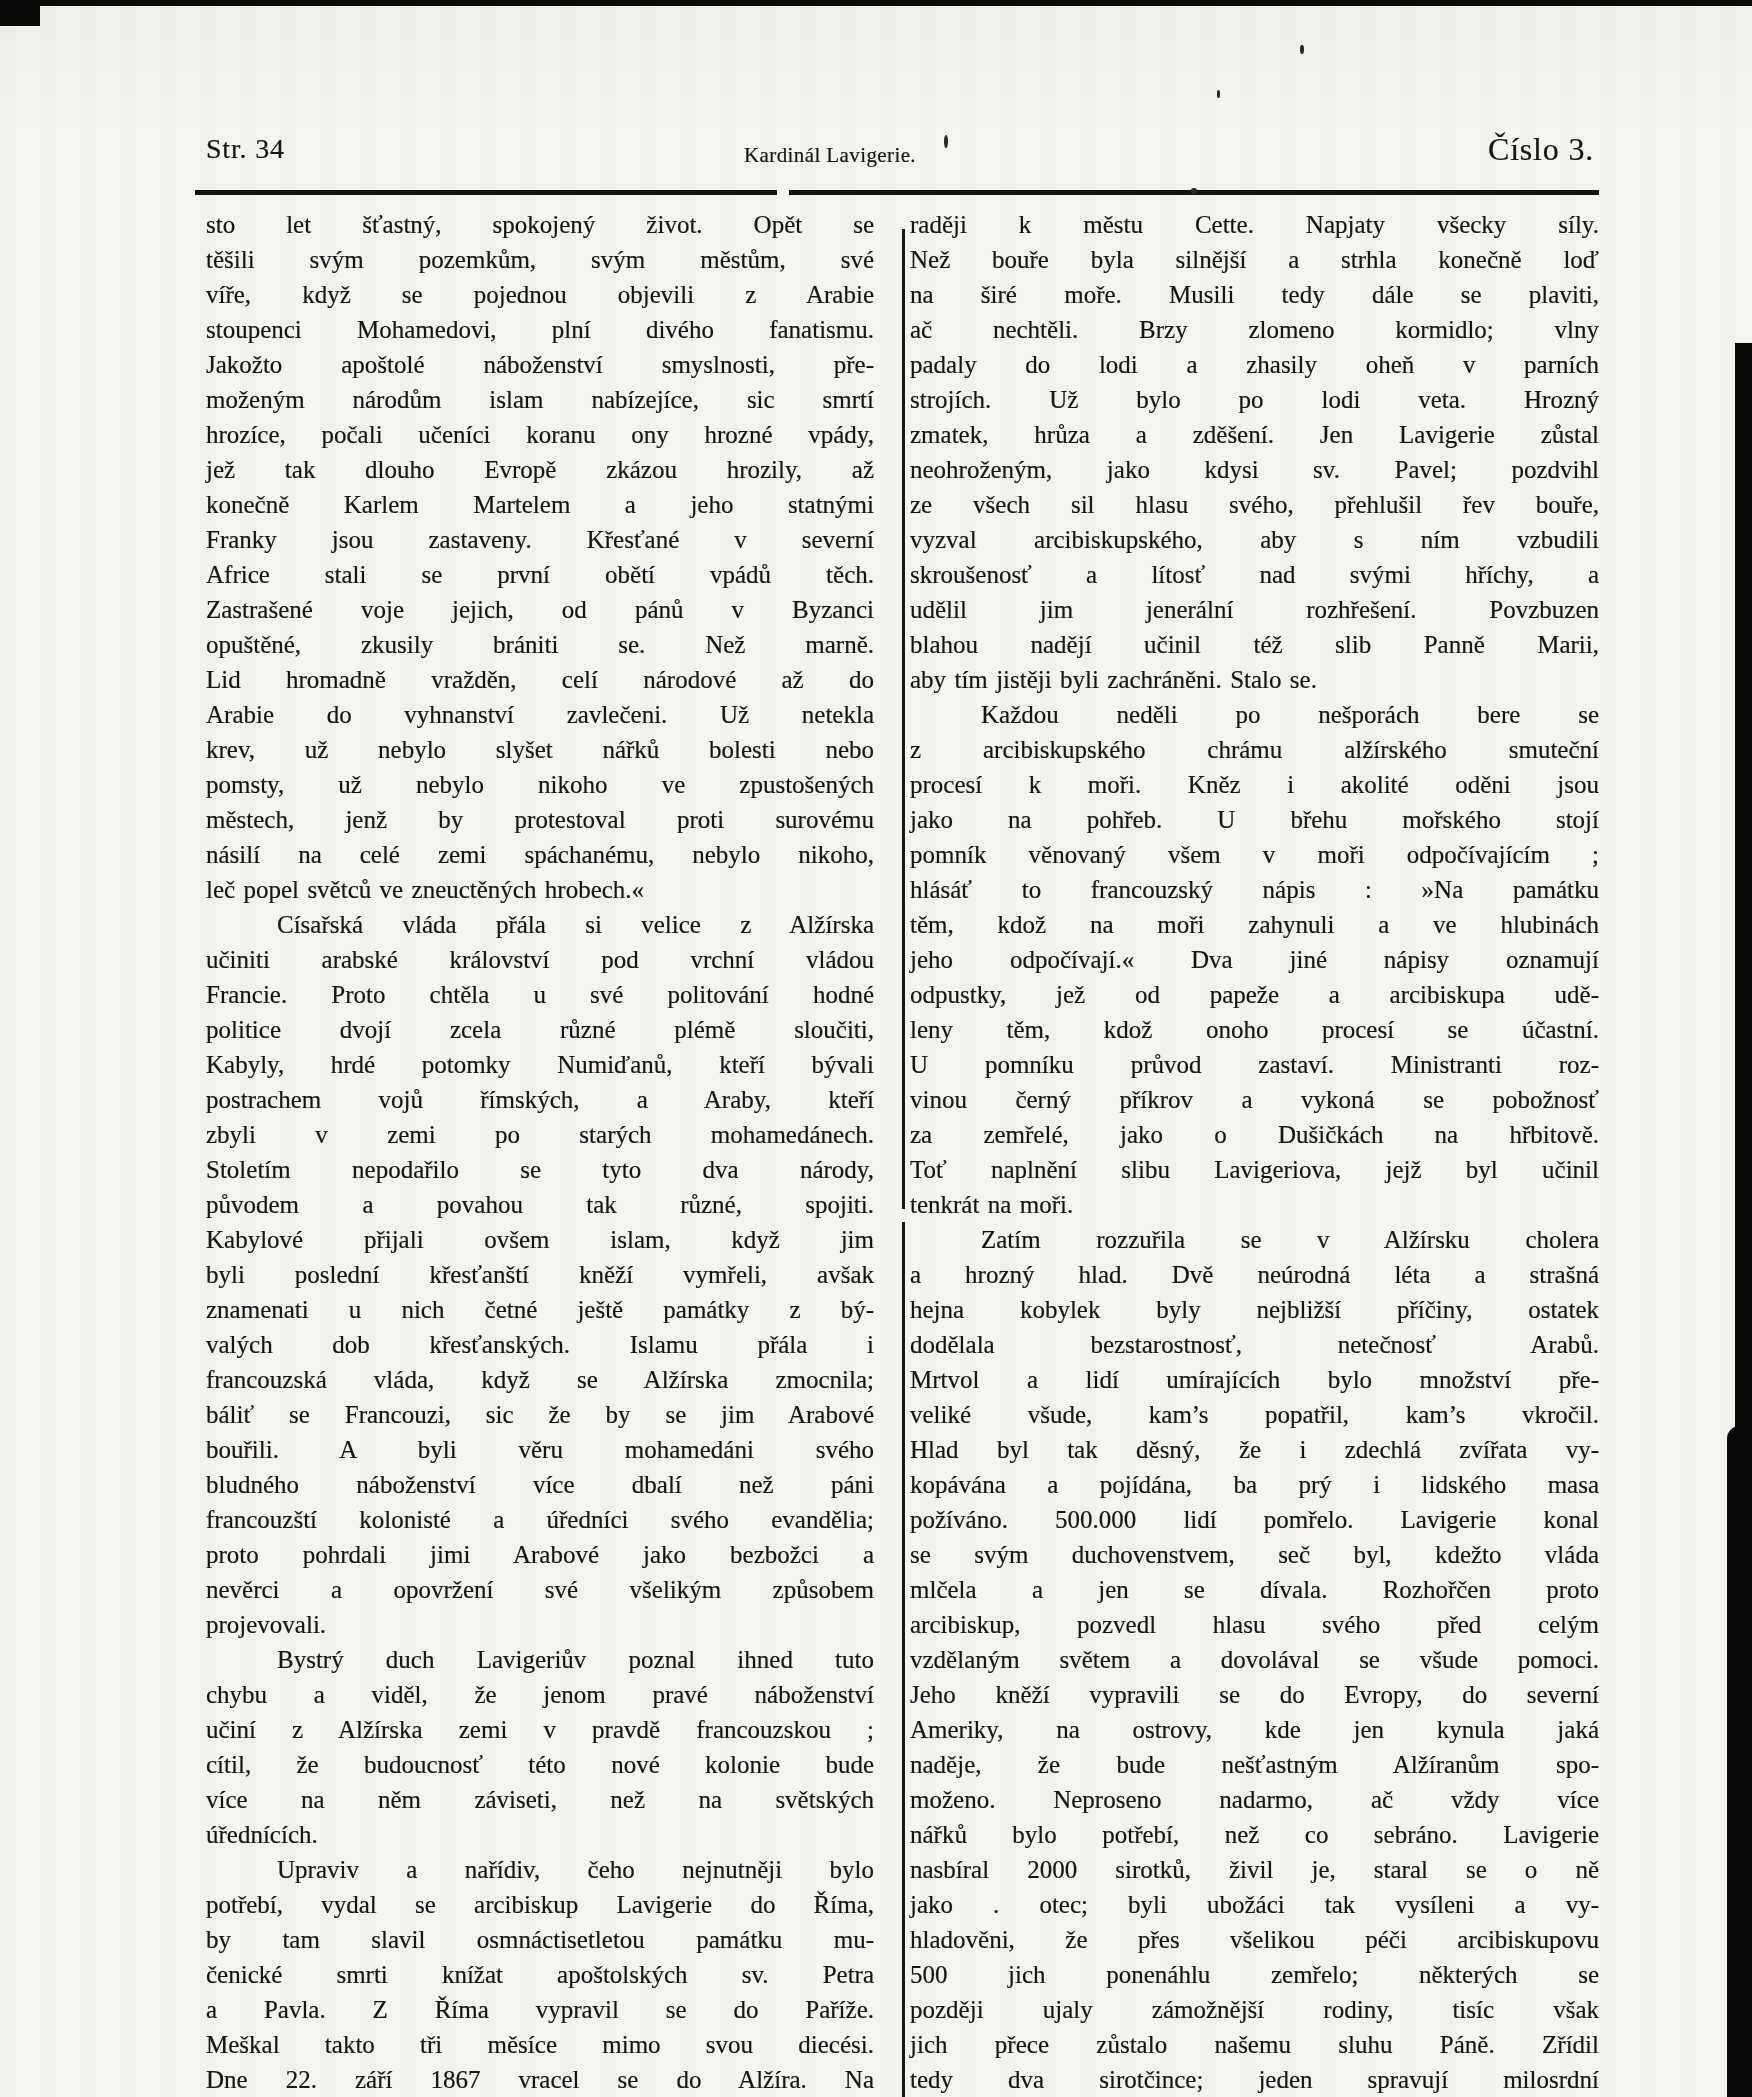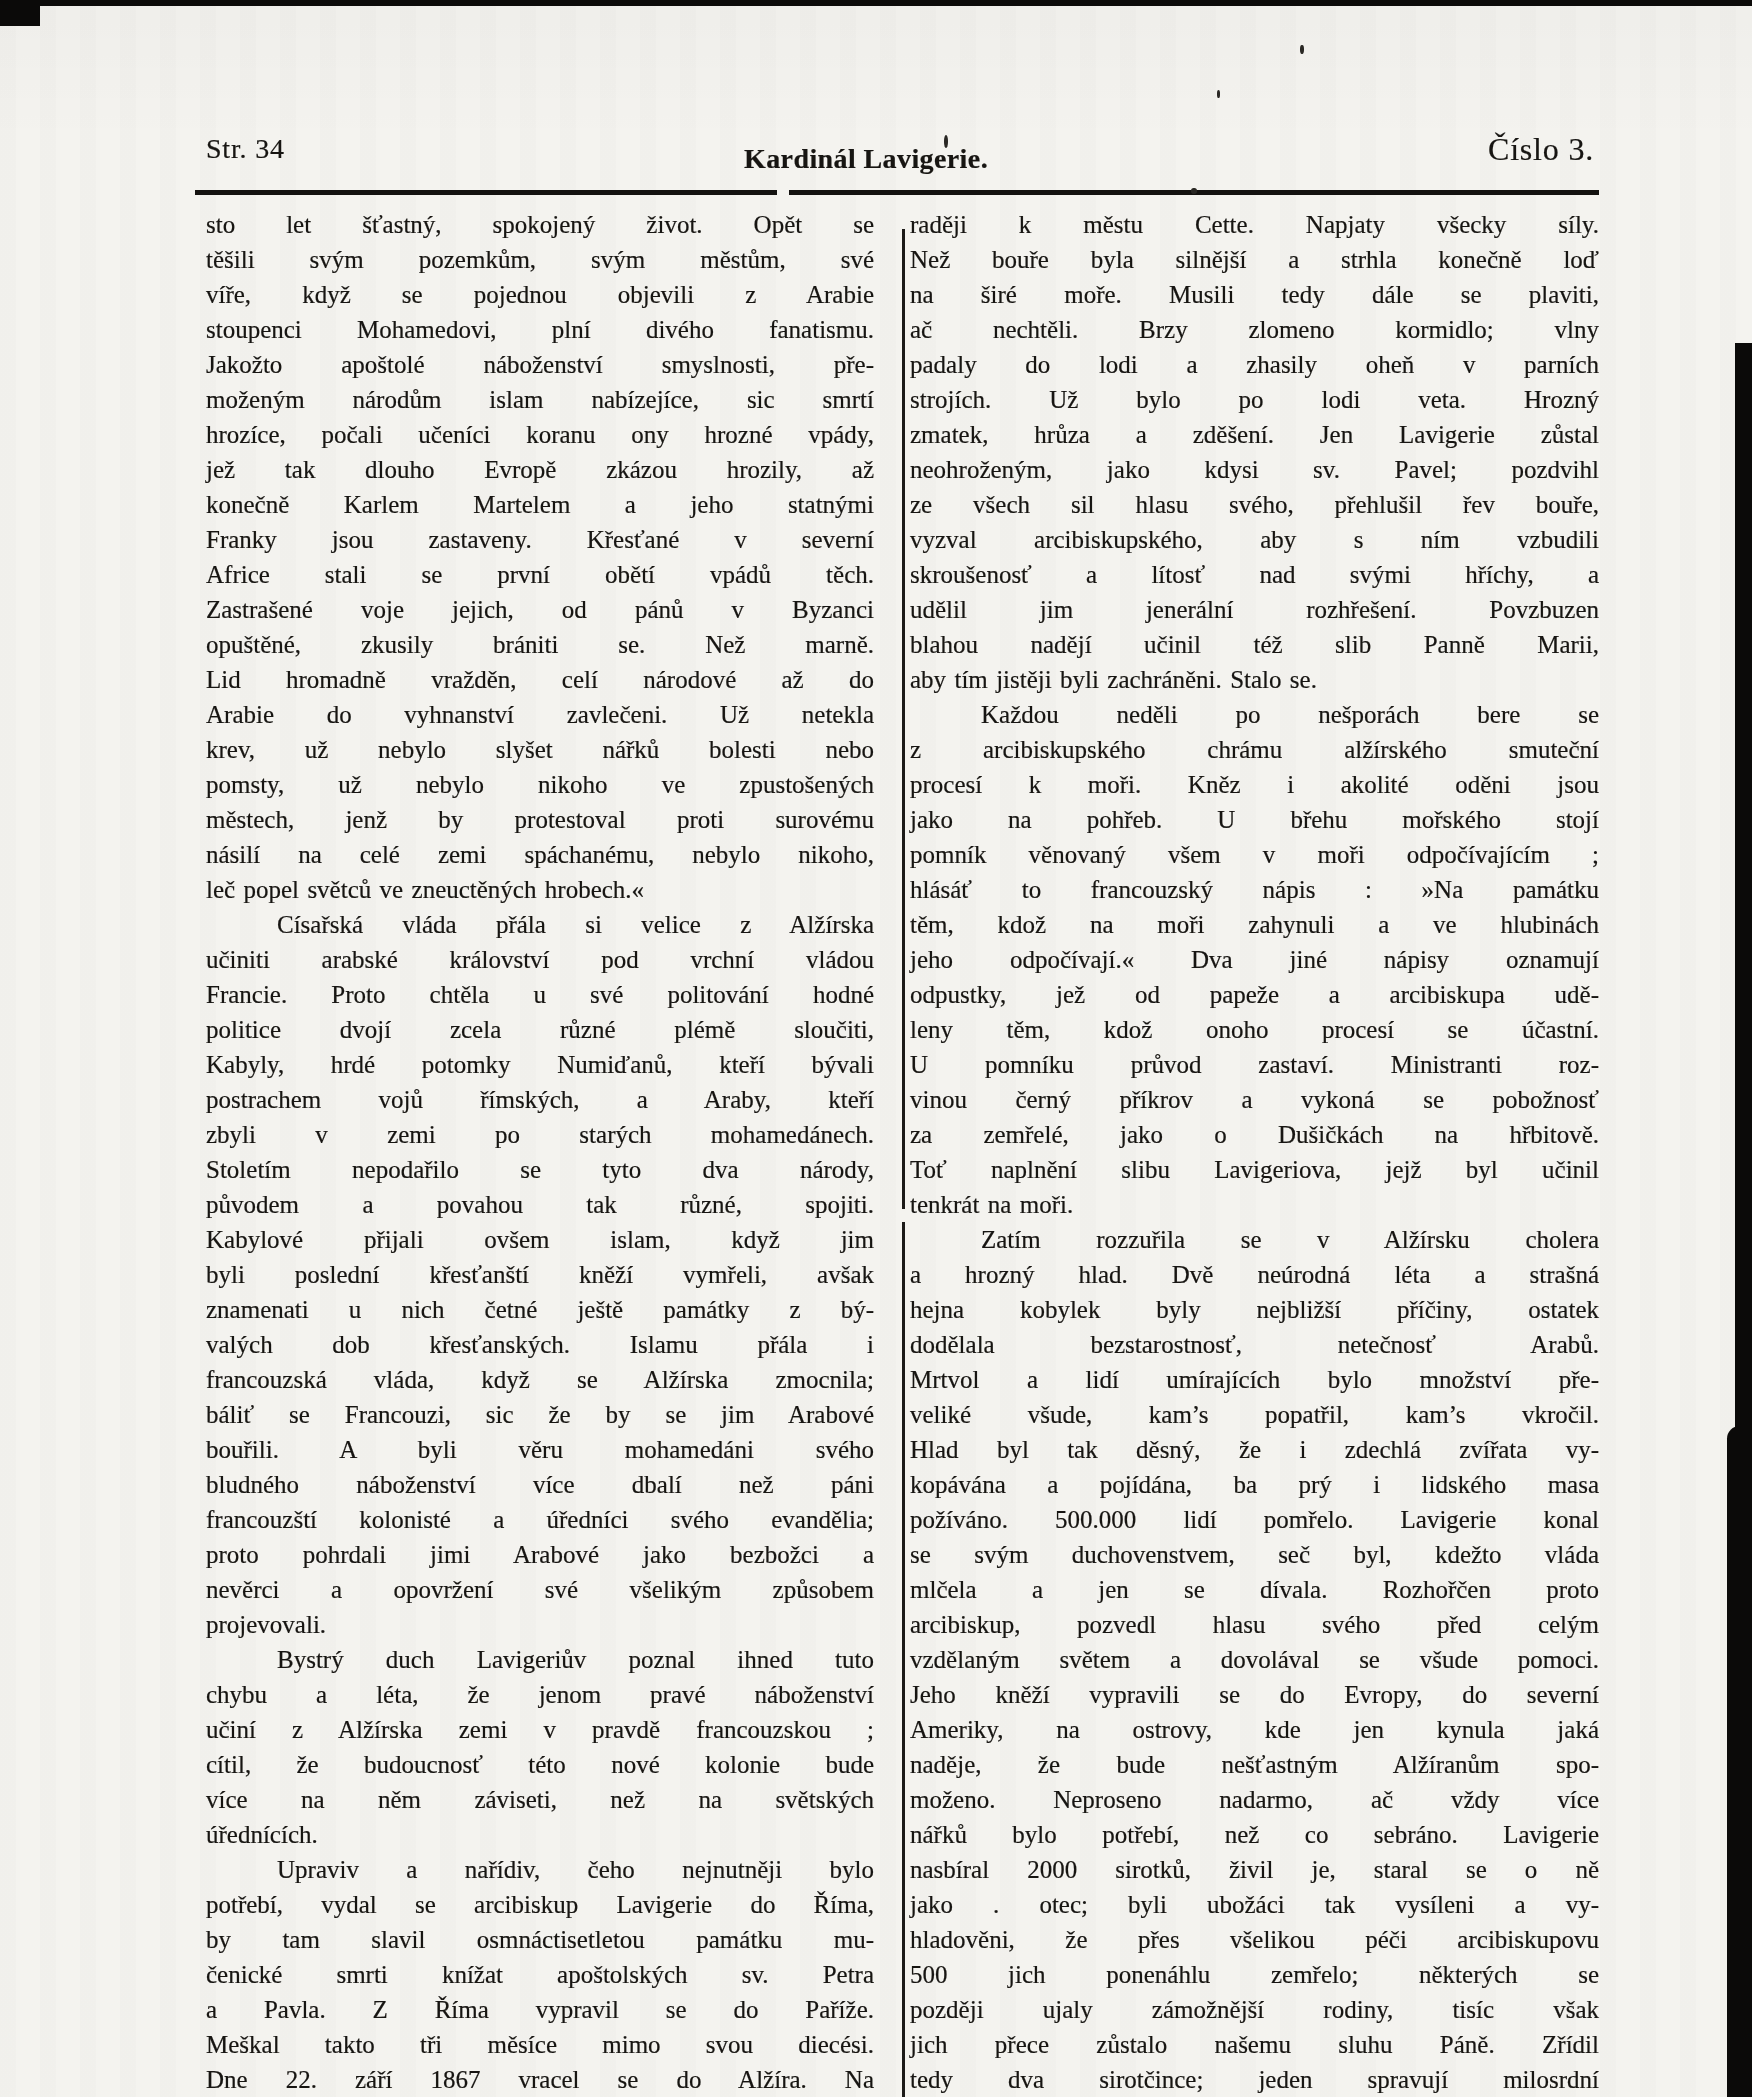--- a/index.html
+++ b/index.html
@@ -8,21 +8,21 @@
     background:#f4f3ef;
     background-image:
       repeating-linear-gradient(90deg, rgba(0,0,0,0.012) 0px, rgba(0,0,0,0.012) 16px, rgba(0,0,0,0) 16px, rgba(0,0,0,0) 40px),
       linear-gradient(180deg, rgba(0,0,0,0.02) 0%, rgba(0,0,0,0) 6%, rgba(0,0,0,0) 94%, rgba(0,0,0,0.03) 100%);
     font-family:"Liberation Serif","DejaVu Serif",serif;
     color:#171512;
   }
   .txt{ -webkit-text-stroke:0.2px currentColor; }
   
   .hdr-left{position:absolute;left:206px;top:133px;font-size:28px;letter-spacing:0.8px;text-align:center;}
-  .hdr-center{position:absolute;left:744px;top:143px;font-size:28px;font-weight:bold;letter-spacing:0.4px;}
+  .hdr-center{position:absolute;left:744px;top:143px;font-size:21px;font-weight:normal;letter-spacing:0.4px;}
   .hdr-right{position:absolute;right:159px;top:131px;font-size:32px;letter-spacing:0.8px;}
   .rule{position:absolute;top:190px;height:5px;background:#141210;}
   .rule.seg1{left:195px;width:582px;}
   .rule.seg2{left:789px;width:810px;}
   
   .col{position:absolute;top:207px;}
   .col.left{left:206px;width:668px;}
   .col.right{left:910px;width:689px;}
   .line{
     height:35px;line-height:35px;font-size:25px;
@@ -90,21 +90,21 @@
       <div class="line">valých dob křesťanských. Islamu přála i</div>
       <div class="line">francouzská vláda, když se Alžírska zmocnila;</div>
       <div class="line">báliť se Francouzi, sic že by se jim Arabové</div>
       <div class="line">bouřili. A byli věru mohamedáni svého</div>
       <div class="line">bludného náboženství více dbalí než páni</div>
       <div class="line">francouzští kolonisté a úředníci svého evandělia;</div>
       <div class="line">proto pohrdali jimi Arabové jako bezbožci a</div>
       <div class="line">nevěrci a opovržení své všelikým způsobem</div>
       <div class="line e">projevovali.</div>
       <div class="line p">Bystrý duch Lavigeriův poznal ihned tuto</div>
-      <div class="line">chybu a léta, že jenom pravé náboženství</div>
+      <div class="line">chybu a viděl, že jenom pravé náboženství</div>
       <div class="line">učiní z Alžírska zemi v pravdě francouzskou ;</div>
       <div class="line">cítil, že budoucnosť této nové kolonie bude</div>
       <div class="line">více na něm záviseti, než na světských</div>
       <div class="line e">úřednících.</div>
       <div class="line p">Upraviv a nařídiv, čeho nejnutněji bylo</div>
       <div class="line">potřebí, vydal se arcibiskup Lavigerie do Říma,</div>
       <div class="line">by tam slavil osmnáctisetletou památku mu-</div>
       <div class="line">čenické smrti knížat apoštolských sv. Petra</div>
       <div class="line">a Pavla. Z Říma vypravil se do Paříže.</div>
       <div class="line">Meškal takto tři měsíce mimo svou diecési.</div>

